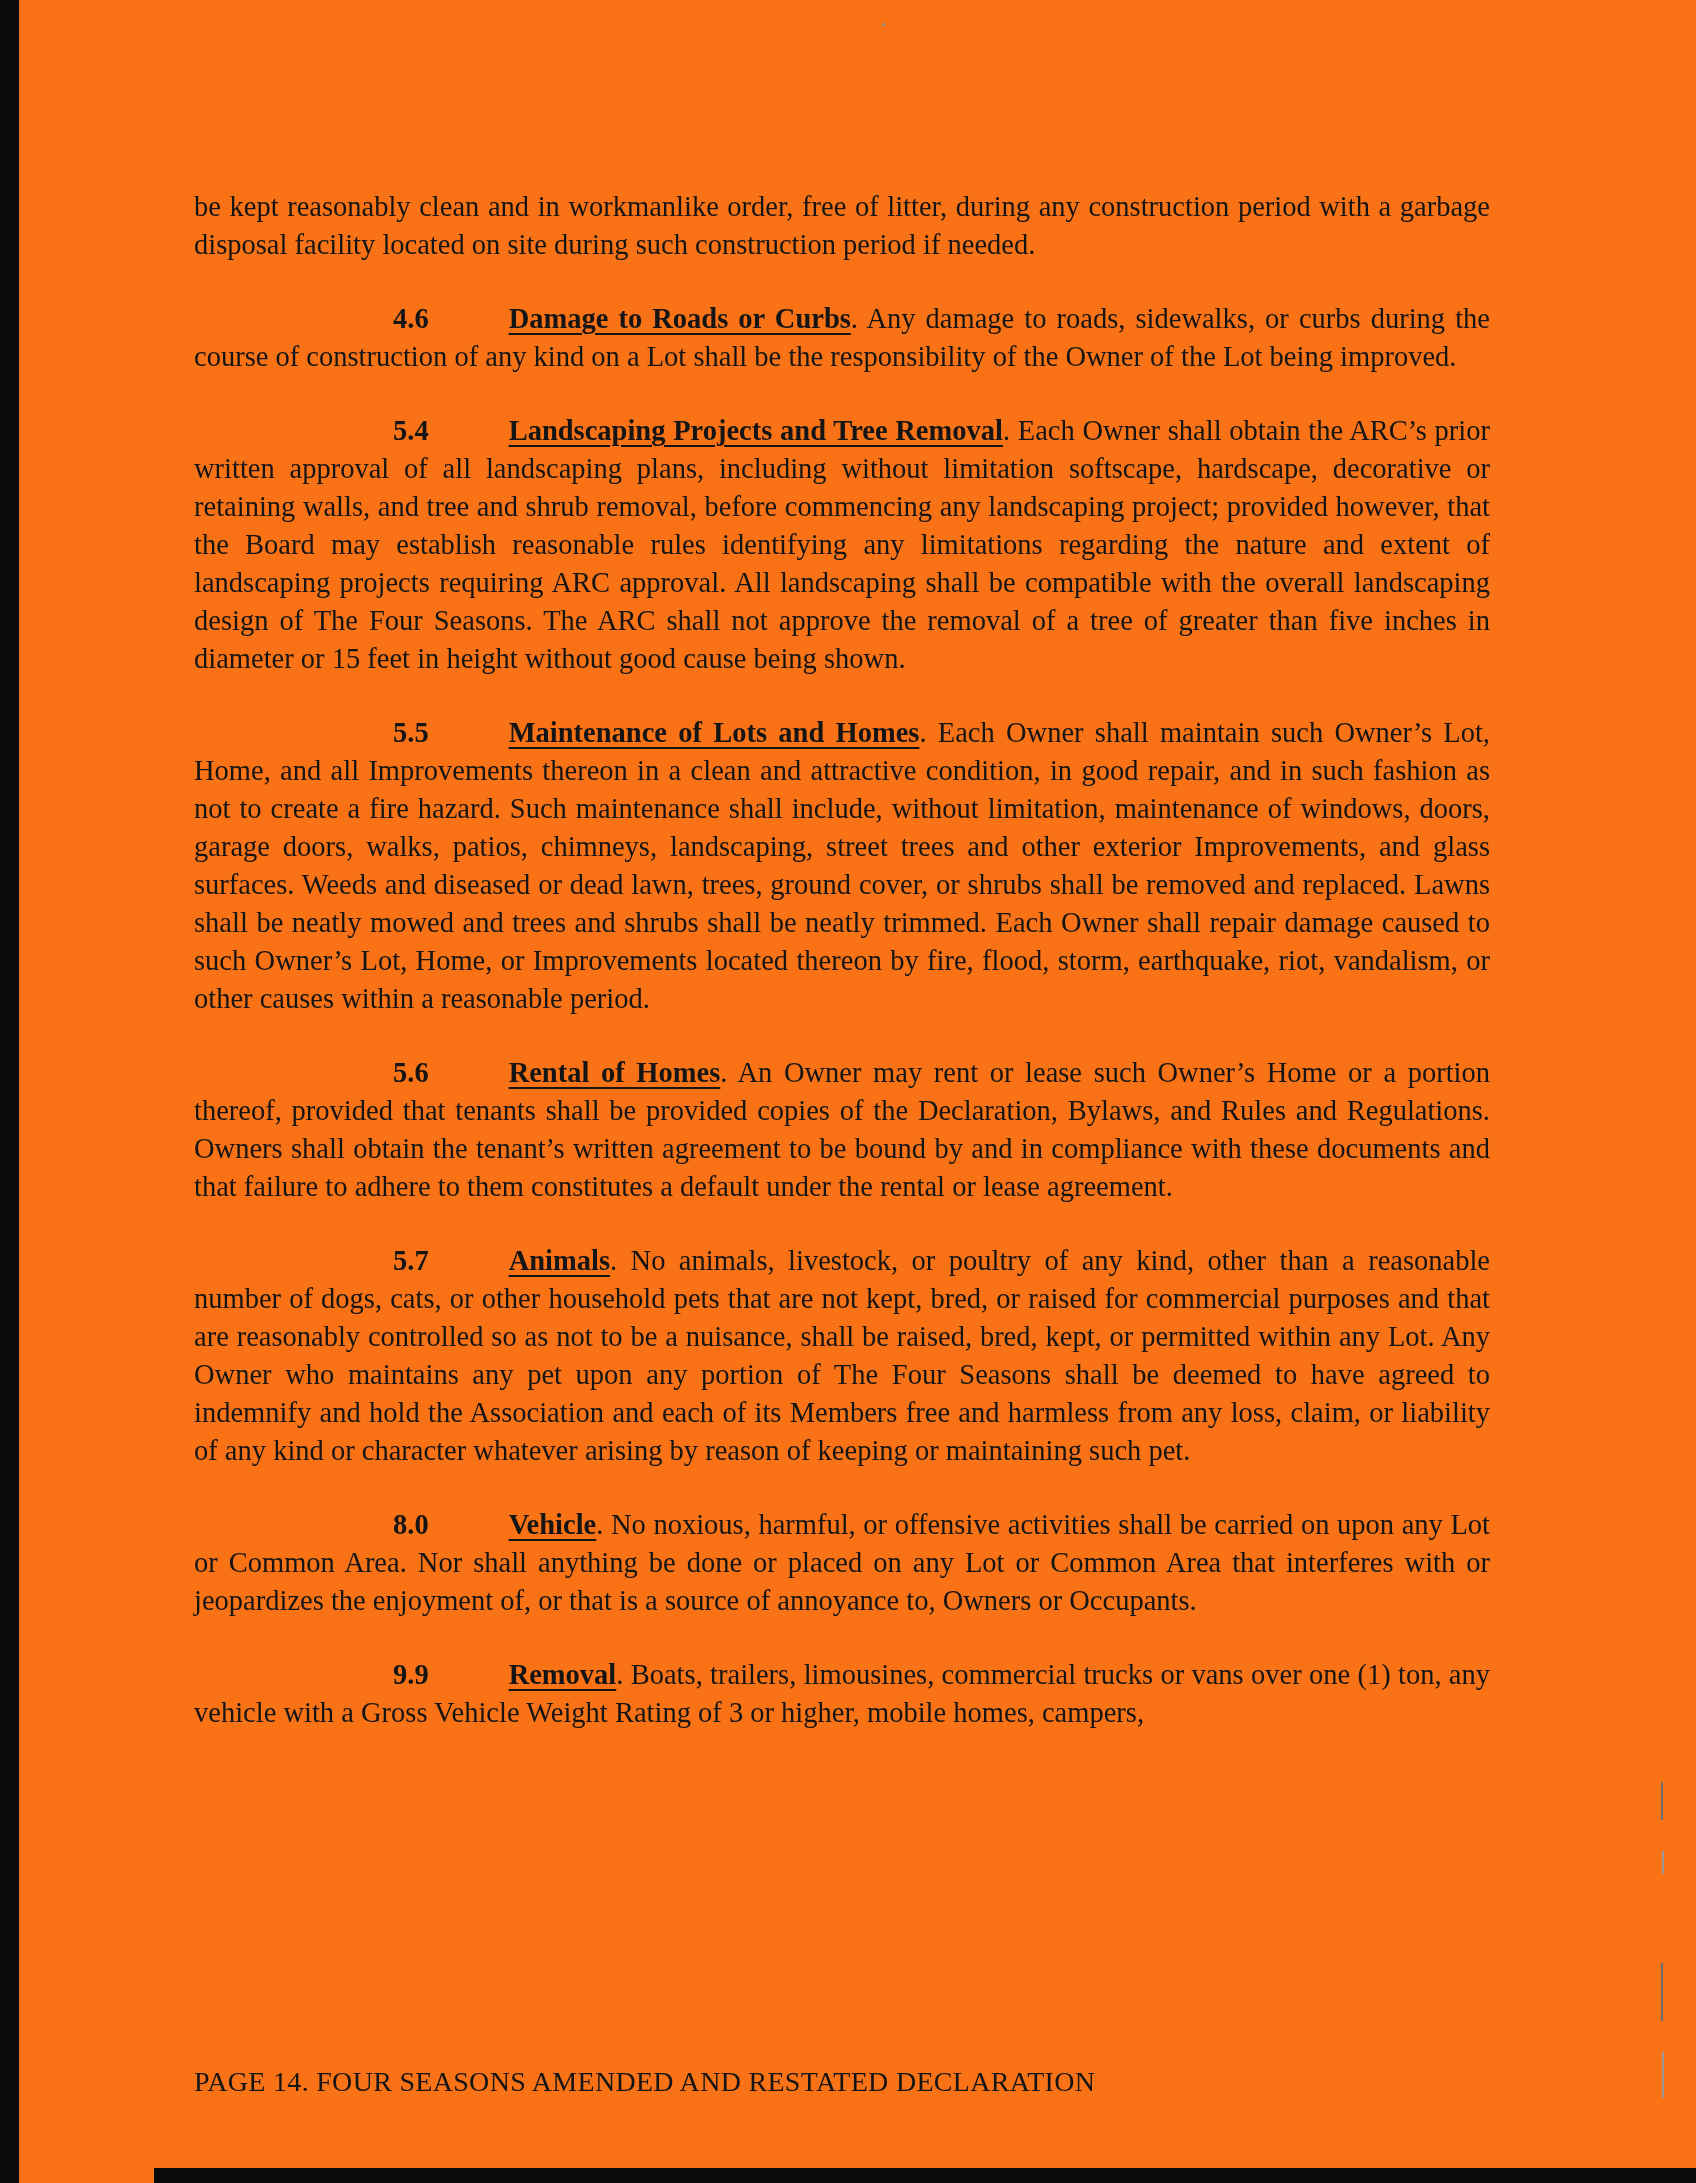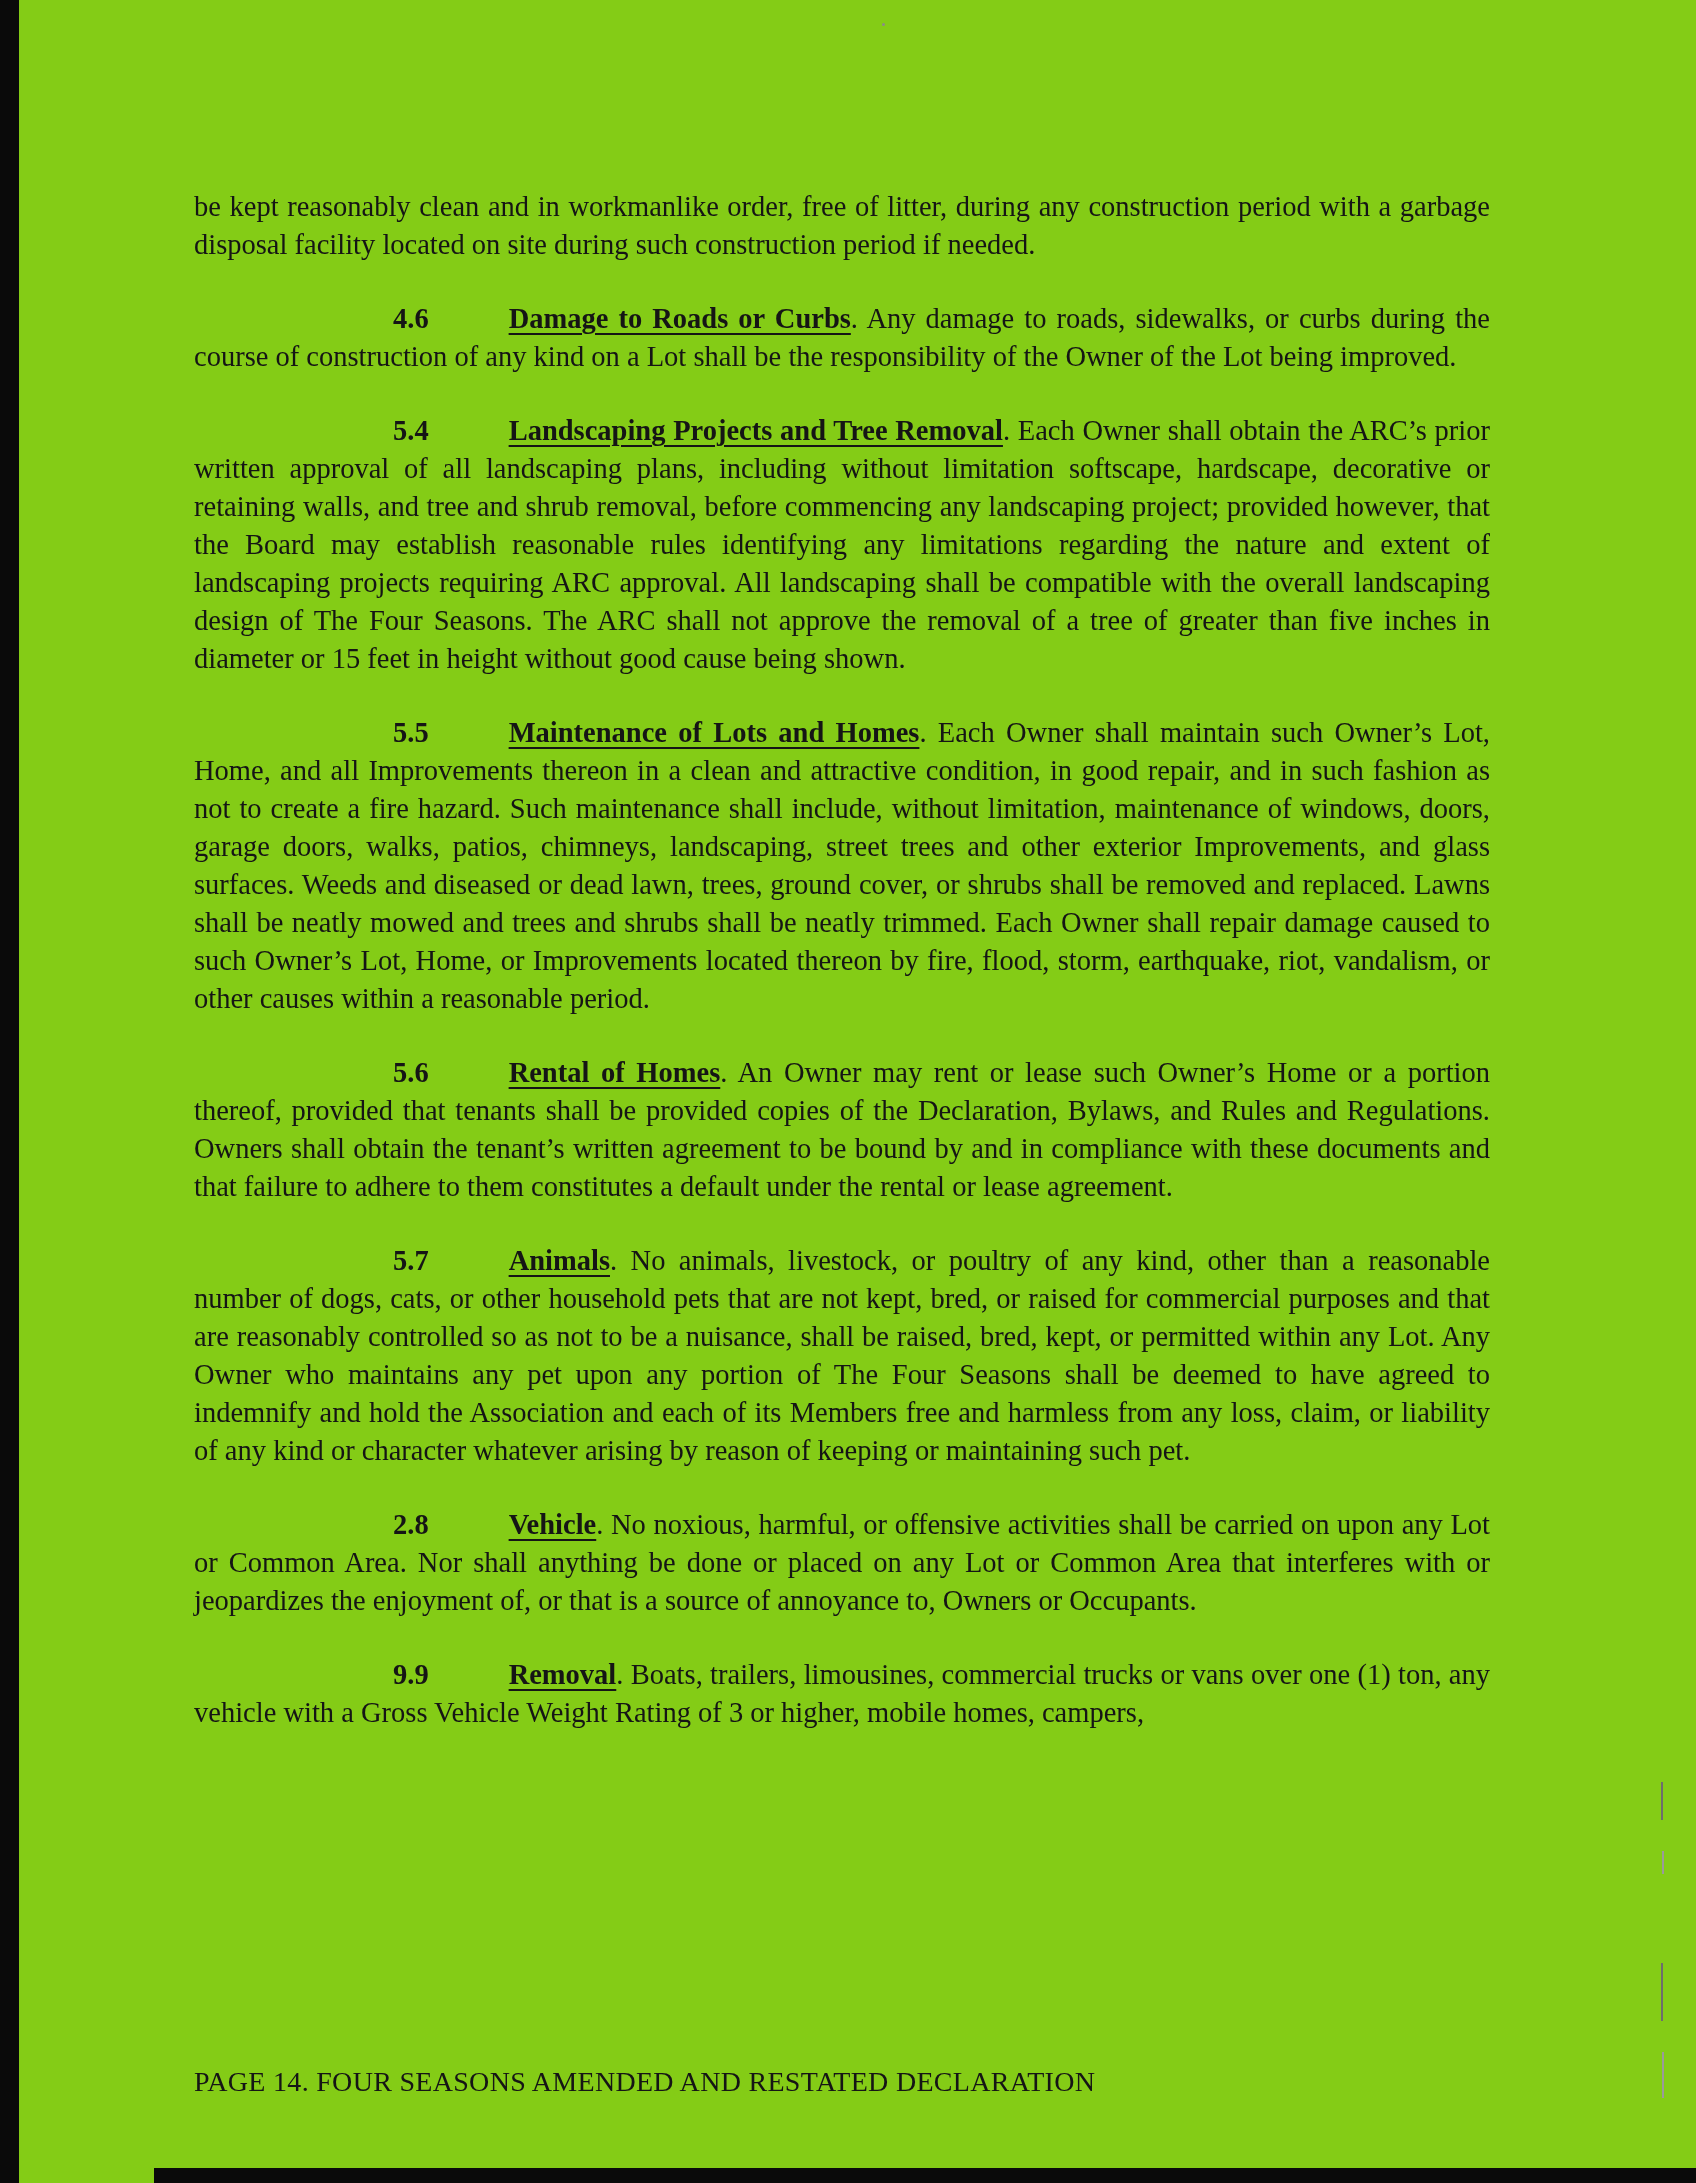--- a/index.html
+++ b/index.html
@@ -11,21 +11,21 @@
     height: 2183px;
     background: #ffffff;
     position: relative;
     overflow: hidden;
     font-family: "Liberation Serif", "DejaVu Serif", serif;
     color: #151515;
   }
   .page {
     position: absolute;
     inset: 0;
-    background: #84cc16;
+    background: #f97316;
   }
   
   .scan-bar-left {
     position: absolute;
     left: 0;
     top: 0;
     width: 18.6px;
     height: 2183px;
     background: #0a0a0a;
   }
@@ -133,21 +133,21 @@
     <p class="para section"><span class="secnum">4.6</span><span class="sectitle">Damage to Roads or Curbs</span><span class="secbody">. Any damage to roads, sidewalks, or curbs during the course of construction of any kind on a Lot shall be the responsibility of the Owner of the Lot being improved.</span></p>
 
     <p class="para section"><span class="secnum">5.4</span><span class="sectitle">Landscaping Projects and Tree Removal</span><span class="secbody">. Each Owner shall obtain the ARC’s prior written approval of all landscaping plans, including without limitation softscape, hardscape, decorative or retaining walls, and tree and shrub removal, before commencing any landscaping project; provided however, that the Board may establish reasonable rules identifying any limitations regarding the nature and extent of landscaping projects requiring ARC approval. All landscaping shall be compatible with the overall landscaping design of The Four Seasons. The ARC shall not approve the removal of a tree of greater than five inches in diameter or 15 feet in height without good cause being shown.</span></p>
 
     <p class="para section"><span class="secnum">5.5</span><span class="sectitle">Maintenance of Lots and Homes</span><span class="secbody">. Each Owner shall maintain such Owner’s Lot, Home, and all Improvements thereon in a clean and attractive condition, in good repair, and in such fashion as not to create a fire hazard. Such maintenance shall include, without limitation, maintenance of windows, doors, garage doors, walks, patios, chimneys, landscaping, street trees and other exterior Improvements, and glass surfaces. Weeds and diseased or dead lawn, trees, ground cover, or shrubs shall be removed and replaced. Lawns shall be neatly mowed and trees and shrubs shall be neatly trimmed. Each Owner shall repair damage caused to such Owner’s Lot, Home, or Improvements located thereon by fire, flood, storm, earthquake, riot, vandalism, or other causes within a reasonable period.</span></p>
 
     <p class="para section"><span class="secnum">5.6</span><span class="sectitle">Rental of Homes</span><span class="secbody">. An Owner may rent or lease such Owner’s Home or a portion thereof, provided that tenants shall be provided copies of the Declaration, Bylaws, and Rules and Regulations. Owners shall obtain the tenant’s written agreement to be bound by and in compliance with these documents and that failure to adhere to them constitutes a default under the rental or lease agreement.</span></p>
 
     <p class="para section"><span class="secnum">5.7</span><span class="sectitle">Animals</span><span class="secbody">. No animals, livestock, or poultry of any kind, other than a reasonable number of dogs, cats, or other household pets that are not kept, bred, or raised for commercial purposes and that are reasonably controlled so as not to be a nuisance, shall be raised, bred, kept, or permitted within any Lot. Any Owner who maintains any pet upon any portion of The Four Seasons shall be deemed to have agreed to indemnify and hold the Association and each of its Members free and harmless from any loss, claim, or liability of any kind or character whatever arising by reason of keeping or maintaining such pet.</span></p>
 
-    <p class="para section"><span class="secnum">2.8</span><span class="sectitle">Vehicle</span><span class="secbody">. No noxious, harmful, or offensive activities shall be carried on upon any Lot or Common Area. Nor shall anything be done or placed on any Lot or Common Area that interferes with or jeopardizes the enjoyment of, or that is a source of annoyance to, Owners or Occupants.</span></p>
+    <p class="para section"><span class="secnum">8.0</span><span class="sectitle">Vehicle</span><span class="secbody">. No noxious, harmful, or offensive activities shall be carried on upon any Lot or Common Area. Nor shall anything be done or placed on any Lot or Common Area that interferes with or jeopardizes the enjoyment of, or that is a source of annoyance to, Owners or Occupants.</span></p>
 
     <p class="para section"><span class="secnum">9.9</span><span class="sectitle">Removal</span><span class="secbody">. Boats, trailers, limousines, commercial trucks or vans over one (1) ton, any vehicle with a Gross Vehicle Weight Rating of 3 or higher, mobile homes, campers,</span></p>
 
   </div>
 
   <div class="footer">PAGE 14. FOUR SEASONS AMENDED AND RESTATED DECLARATION</div>
 
 </div>
 
 

